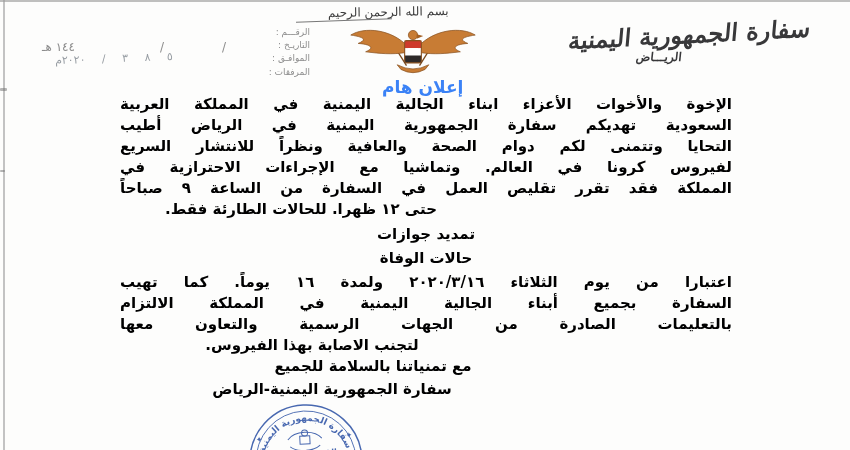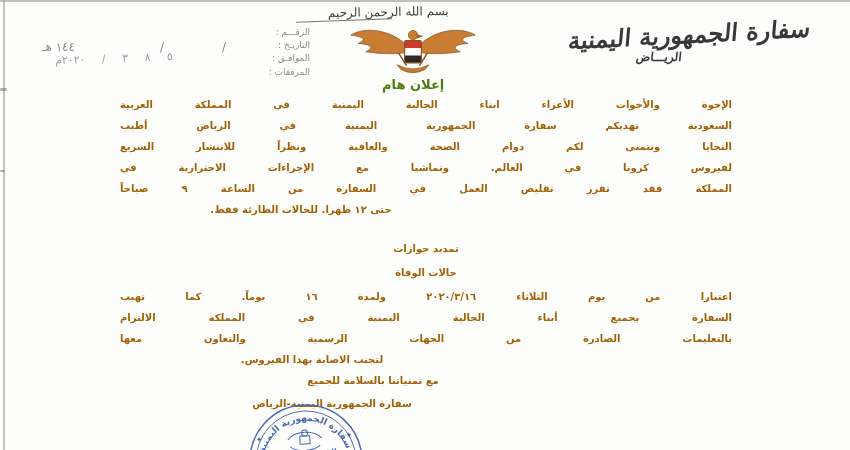--- a/index.html
+++ b/index.html
@@ -29,34 +29,34 @@
   .embassy-callig{
     direction:rtl;font-family:"DejaVu Serif",serif;font-weight:bold;font-size:24px;
     color:#38383a;white-space:nowrap;transform:skewX(-8deg) rotate(-3deg);
   }
   .embassy-city{
     direction:rtl;font-family:"DejaVu Serif",serif;font-weight:bold;font-size:12px;
     color:#38383a;white-space:nowrap;transform:skewX(-6deg);
   }
   
   .doc-title{
-    direction:rtl;font-weight:bold;font-size:13px;color:#4d7c0f;white-space:nowrap;
+    direction:rtl;font-weight:bold;font-size:17px;color:#3b82f6;white-space:nowrap;
   }
   .bodytext{
     left:120px;top:94px;width:612px;direction:rtl;
-    font-weight:bold;font-size:10px;color:#a16207;
+    font-weight:bold;font-size:15px;color:#000000;
   }
   .line{line-height:21px;height:21px;overflow:hidden;}
   .just{text-align:justify;text-align-last:justify;}
   .rt{text-align:center;}
   .indent-l6{padding-right:250px;}
   .indent-p2l4{padding-right:228px;}
   .indent-c1{padding-right:106px;}
   .indent-c2{padding-right:188px;}
-  .gap-h1{margin-top:18px;}
+  .gap-h1{margin-top:4px;}
   .gap-h2{margin-top:3px;}
   .gap-p2{margin-top:3px;}
   .gap-c2{margin-top:2px;}
   
   .stamp-wrap{left:246px;top:403px;width:120px;height:47px;overflow:hidden;}
   .stamp-wrap svg{display:block;}
 </style>
 </head>
 <body>
 

